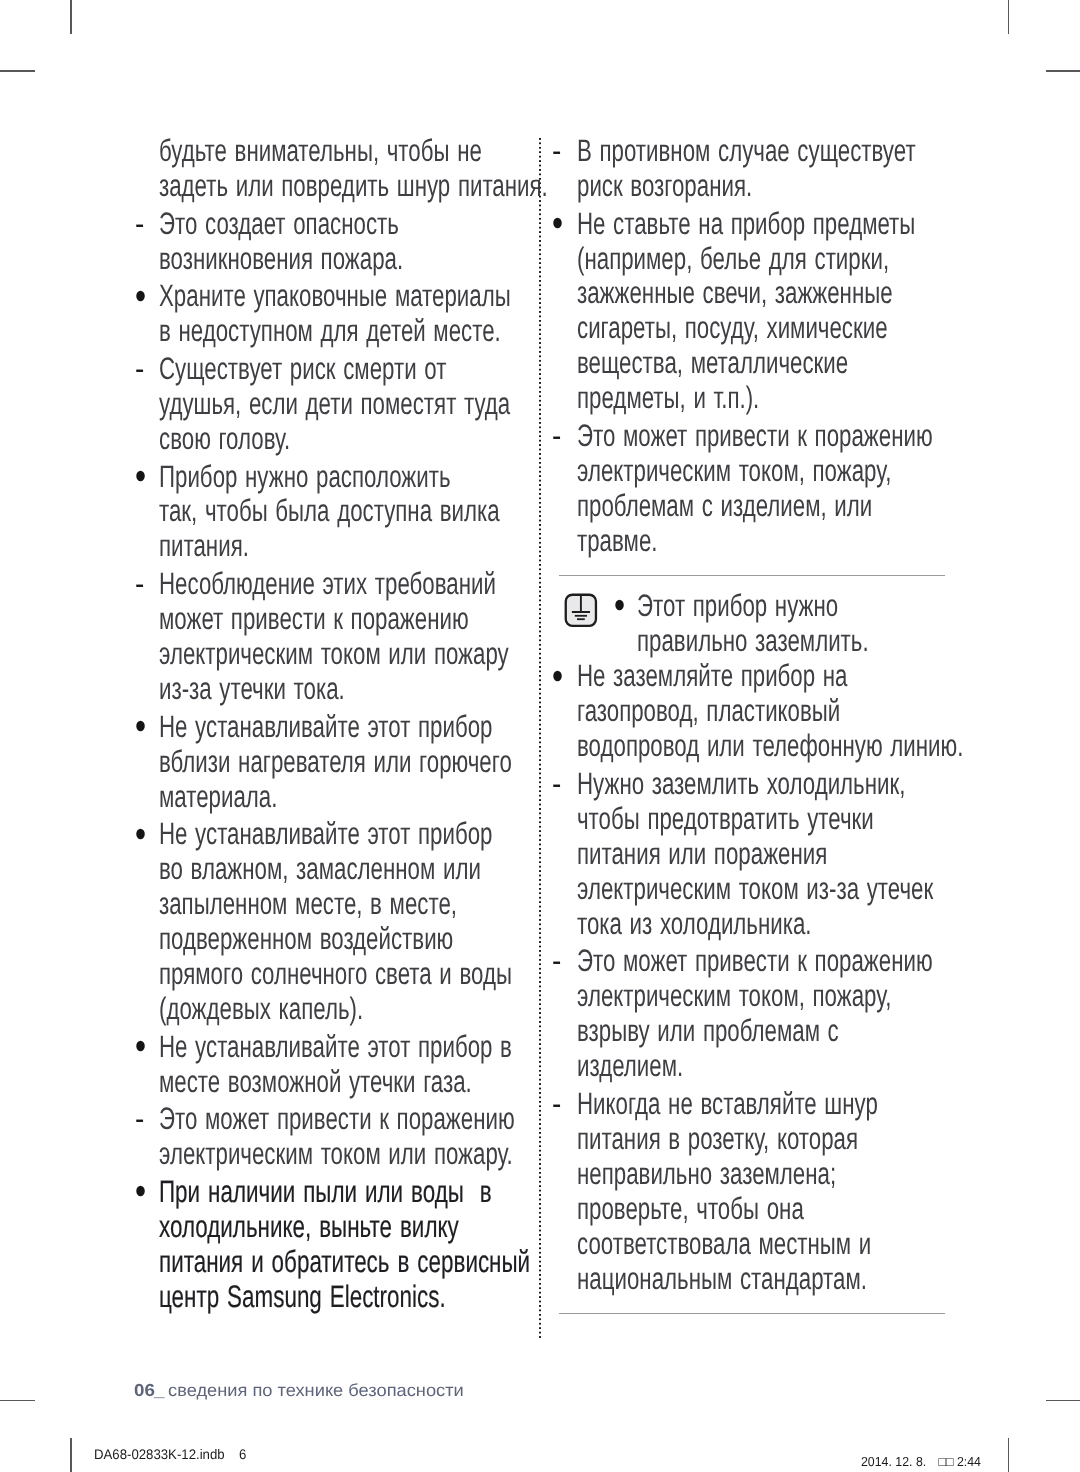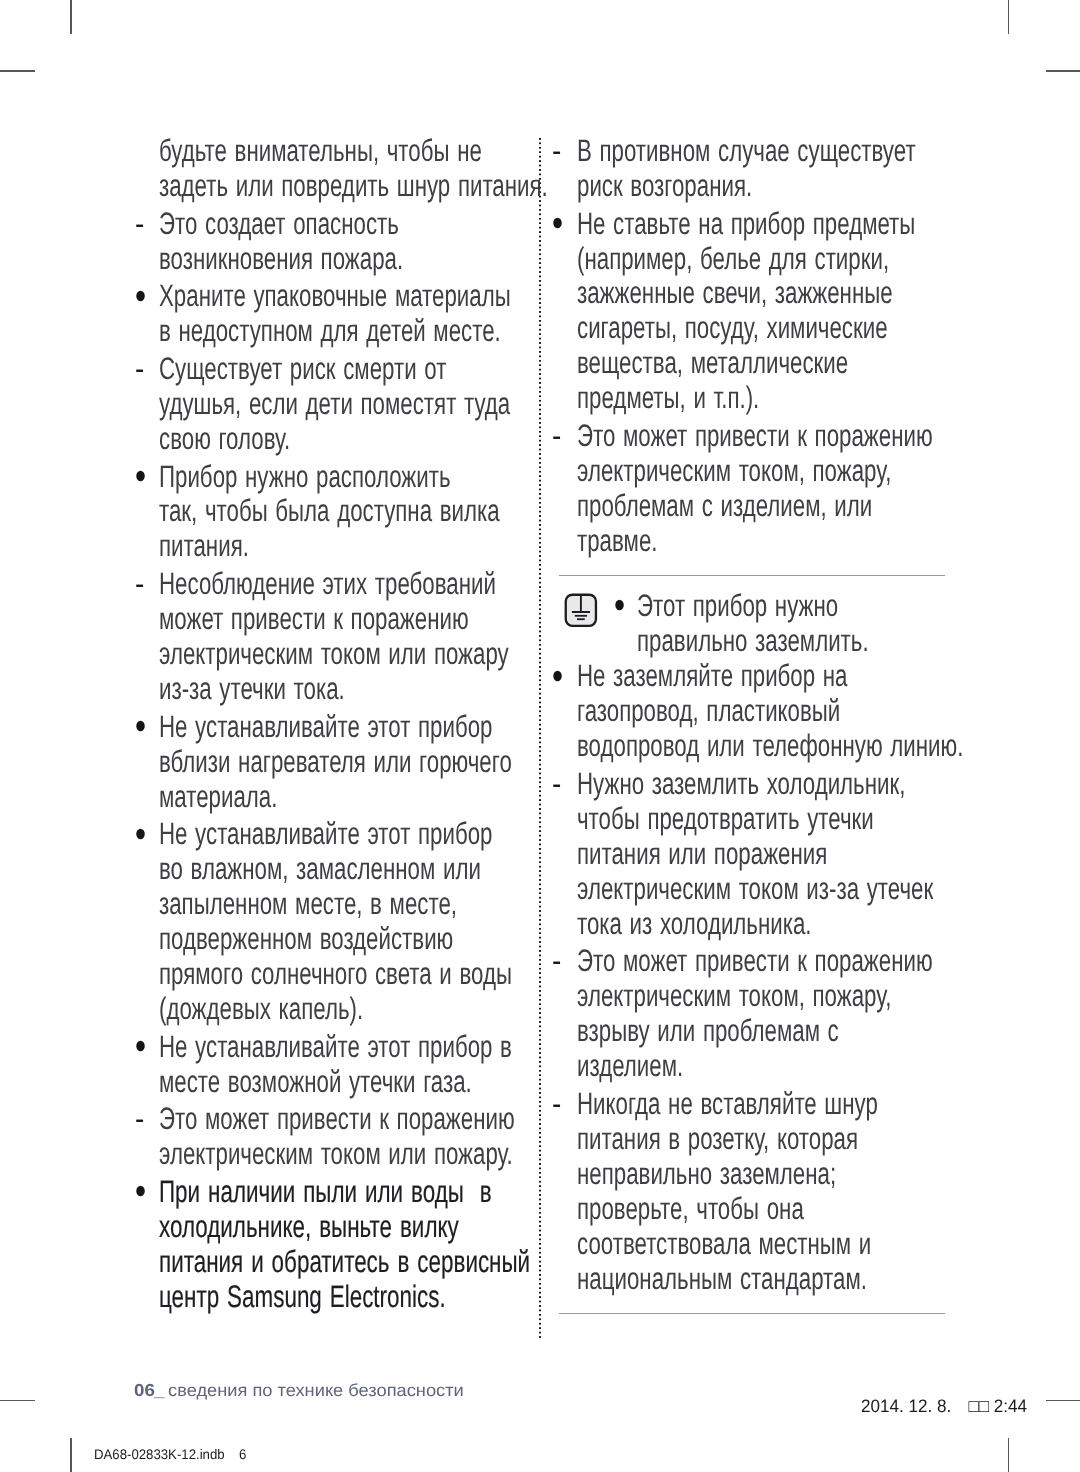--- a/index.html
+++ b/index.html
@@ -310,15 +310,15 @@
     <rect x="1.75" y="1.75" width="30.2" height="31.1" rx="6.6" ry="6.6" fill="#e9e9eb" stroke="#1d1d1d" stroke-width="2.3"></rect>
     <path d="M16.9 3.0 V18.9" stroke="#1d1d1d" stroke-width="1.9" fill="none"></path>
     <path d="M7.9 19.0 H26.0" stroke="#1d1d1d" stroke-width="2.0" fill="none"></path>
     <path d="M10.8 22.8 H23.0" stroke="#1d1d1d" stroke-width="1.8" fill="none"></path>
     <path d="M13.0 26.2 H20.8" stroke="#1d1d1d" stroke-width="1.8" fill="none"></path>
   </svg>
 
   <div class="foot" style="left:133.5px;top:1347.5px;font-size:17.4px;line-height:20px;margin-top:32px;"><span class="sx" style="font-weight:bold;transform:scaleX(1.08);">06</span><span class="sx" style="font-weight:bold;transform:scaleX(1.08);margin-left:0.9px;">_</span><span class="sx" style="transform:scaleX(1.05);margin-left:4.2px;">сведения по технике безопасности</span></div>
 
   <div class="imp" style="left:94.2px;top:1446px;font-size:13.9px;line-height:16px;"><span class="sx" style="transform:scaleX(0.95);">DA68-02833K-12.indb</span><span class="sx" style="transform:scaleX(0.95);margin-left:7px;">6</span></div>
-  <div class="imp" style="left:861px;top:1398px;font-size:18px;line-height:16px;"><span class="sx" style="transform:scaleX(0.95);">2014. 12. 8. □□ 2:44</span></div>
+  <div class="imp" style="left:861px;top:1454px;font-size:13px;line-height:16px;"><span class="sx" style="transform:scaleX(0.95);">2014. 12. 8. □□ 2:44</span></div>
 
 </div>
 
 </body></html>

